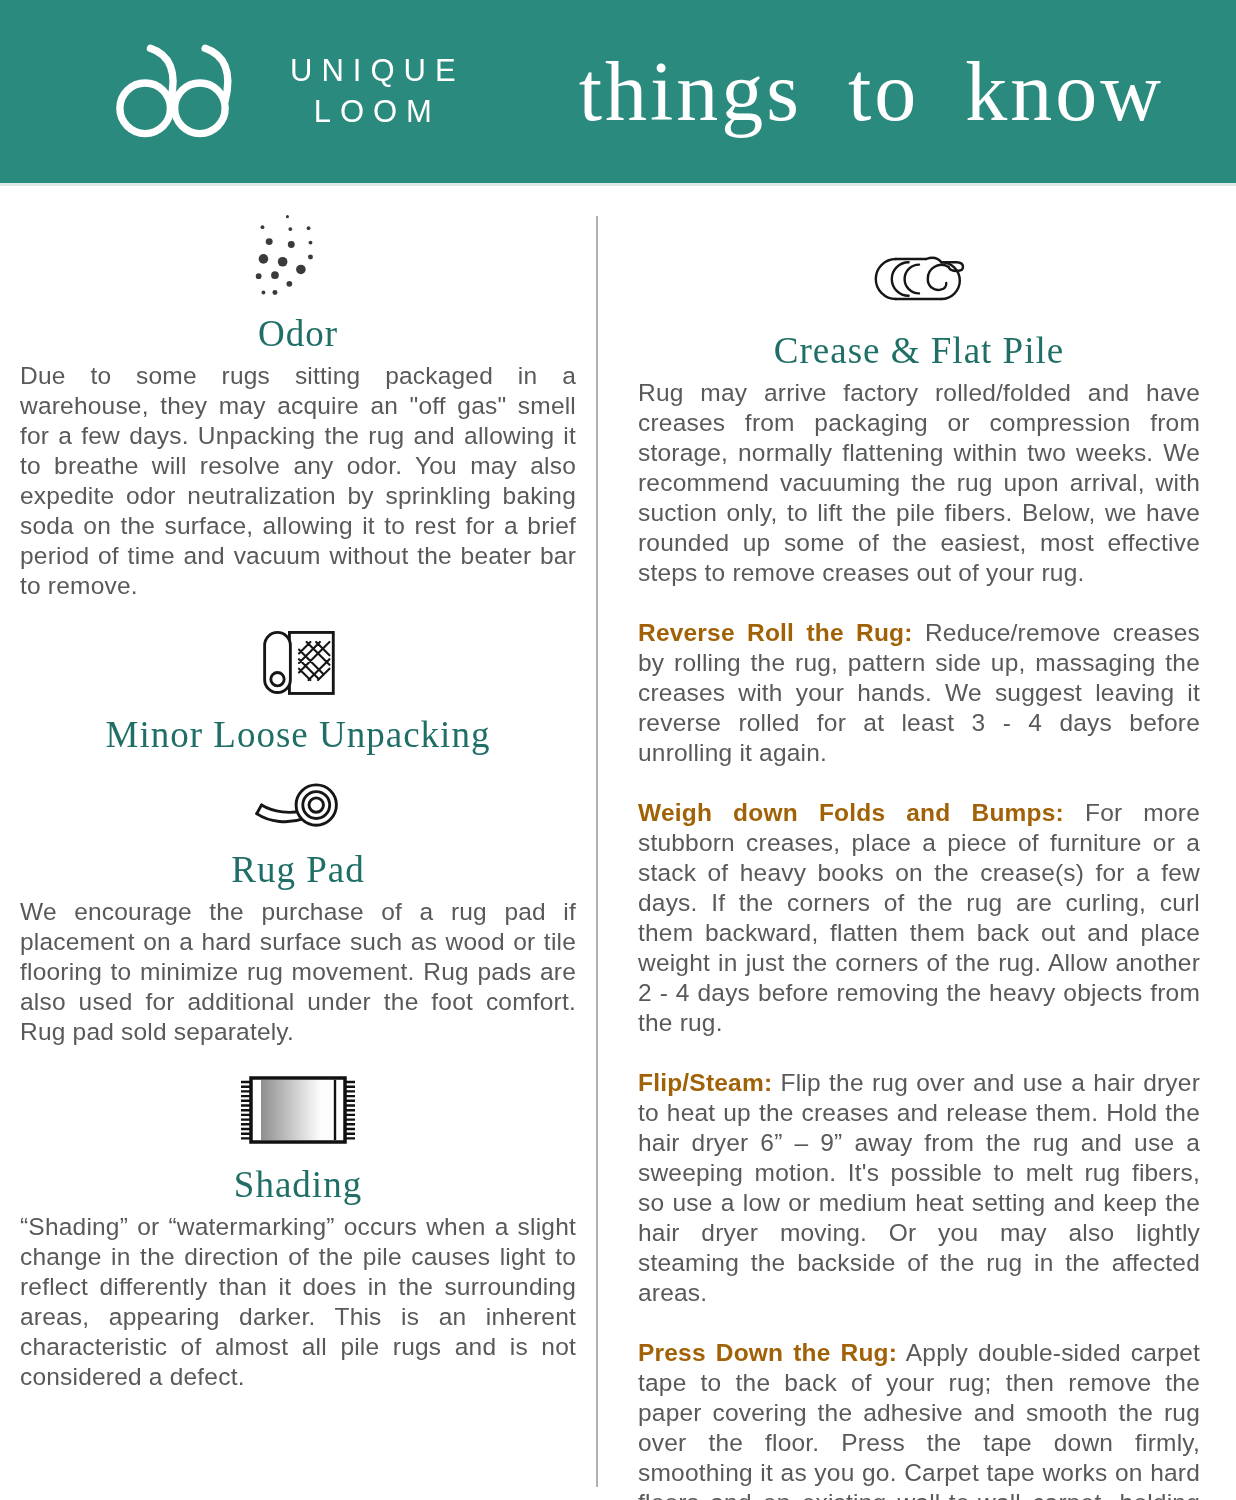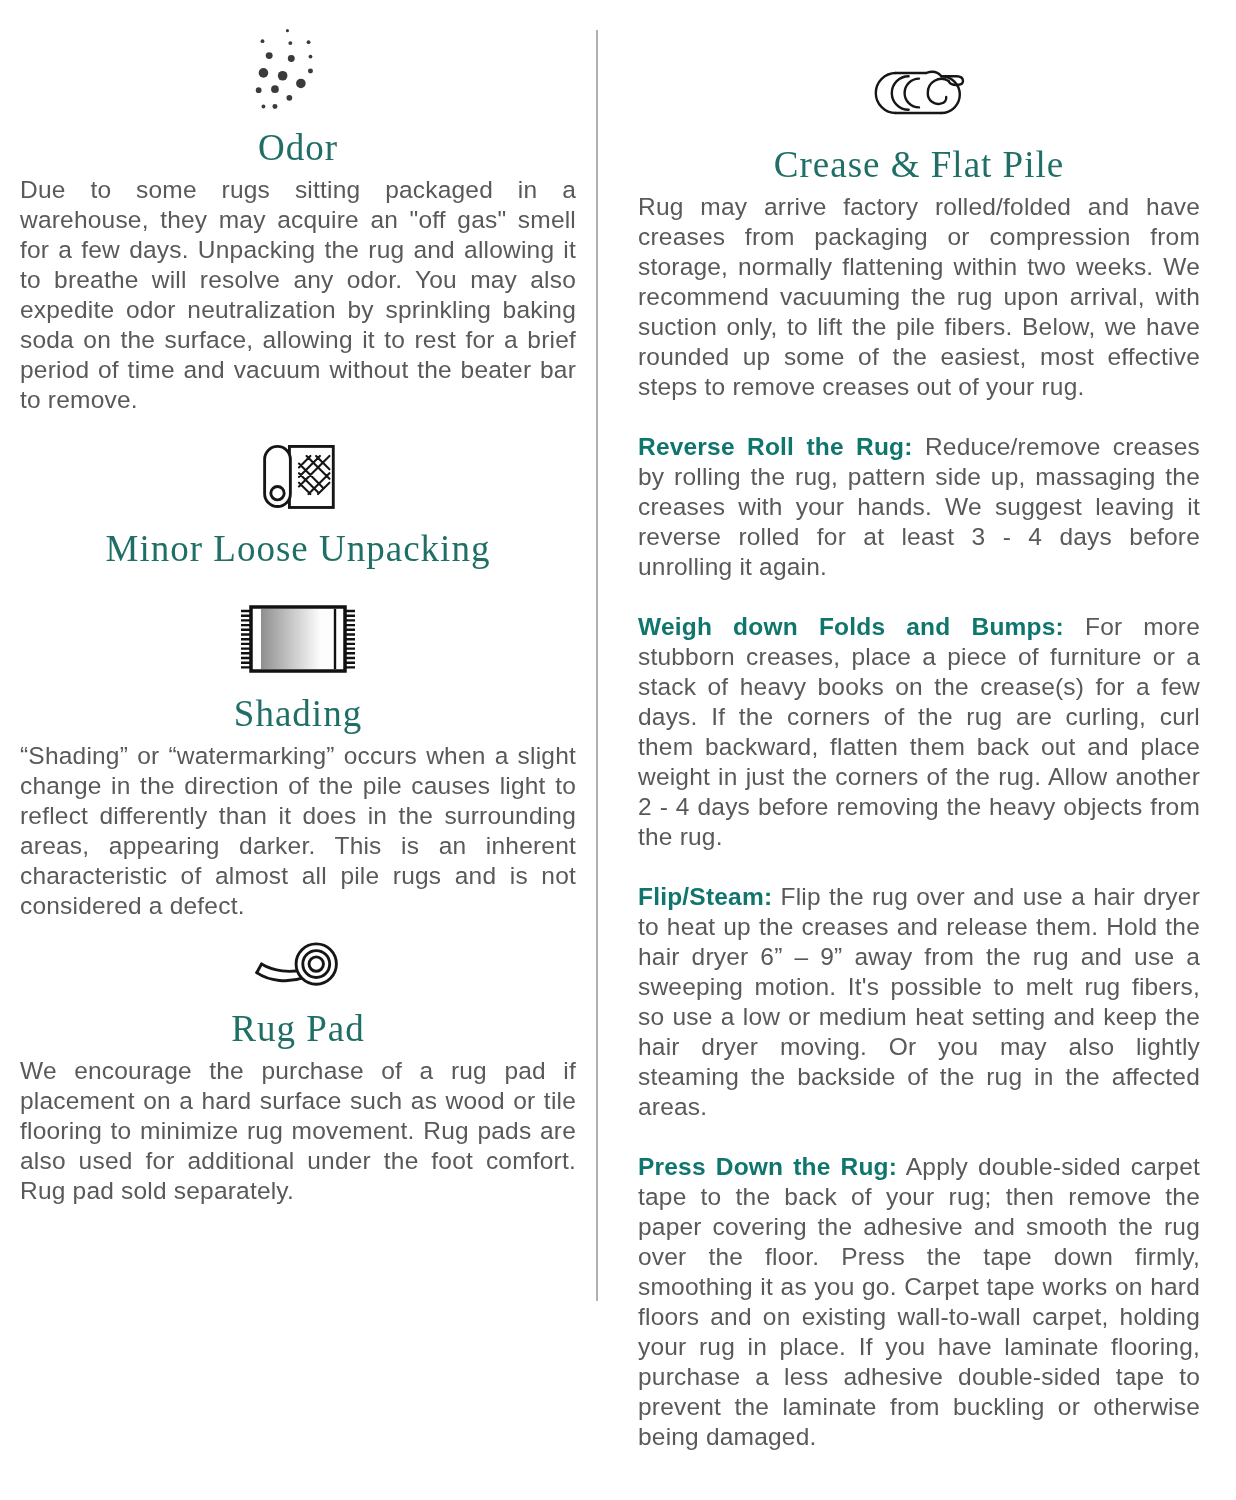--- a/index.html
+++ b/index.html
@@ -34,34 +34,49 @@
   .sec-heading {
     font-family: "Liberation Serif", serif; font-weight: 400;
     color: #1F6F66; font-size: 37px; letter-spacing: 1px;
     margin: 8px 0 6px 0; text-align: center;
   }
   .body-text {
     color: #58595b; font-size: 24.5px; line-height: 30px;
     text-align: justify; margin: 0; letter-spacing: 0.2px;
   }
   .tip { margin-top: 30px; }
-  .tip-label { color: #0f766e; font-weight: 700; }
+  .tip-label { color: #a16207; font-weight: 700; }
   
   .odor-icon    { width: 118px; height: 96px; margin: 22px auto 0; }
   .thread-icon  { width: 86px;  height: 82px; margin: 20px auto 2px; }
   .rugpad-icon  { width: 96px;  height: 60px; margin: 14px auto 4px; }
   .shading-icon { width: 118px; height: 74px; margin: 26px auto 8px; }
   .crease-icon  { width: 104px; height: 56px; margin: 62px auto 14px; }
   .line-icon { stroke: #161616; fill: none; stroke-width: 3; }
 </style>
 </head>
 <body>
 
 <div class="page">
 
+  <header class="header">
+    <div class="brand">
+      <svg class="logo-svg" viewBox="0 0 130 95" fill="none" stroke="#ffffff" stroke-width="7" stroke-linecap="round">
+        <circle cx="30" cy="63" r="24"></circle>
+        <path d="M54 56 C61 28 53 12 35 6"></path>
+        <circle cx="82" cy="63" r="24"></circle>
+        <path d="M106 56 C113 28 105 12 87 6"></path>
+      </svg>
+      <div class="brand-text">
+        <div>UNIQUE</div>
+        <div>LOOM</div>
+      </div>
+    </div>
+    <h1 class="title">things to know</h1>
+  </header>
 
   <main class="content">
 
     <section class="col-left">
 
       <div class="sec">
         <div class="icon-wrap">
           <svg class="odor-icon" viewBox="0 0 120 100" fill="#3b3b3b">
             <circle cx="49" cy="9" r="1.6"></circle>
               <circle cx="23" cy="20" r="2"></circle>
@@ -93,51 +108,51 @@
                      M46 54 L78 22 M46 44 L68 22 M46 34 L58 22 M56 62 L78 40 M66 62 L78 50"></path>
             <rect x="10" y="12" width="27" height="63" rx="13.5" fill="#ffffff"></rect>
             <circle cx="23.5" cy="61" r="7" fill="#ffffff"></circle>
           </svg>
         </div>
         <h2 class="sec-heading">Minor Loose Unpacking</h2>
       </div>
 
       <div class="sec">
         <div class="icon-wrap">
+          <svg class="rugpad-icon line-icon" viewBox="0 0 100 62" stroke-linecap="round" stroke-linejoin="round">
+            <path d="M7 39 C20 48 40 50 57 44"></path>
+            <path d="M12 30 C25 38 43 39 53 36"></path>
+            <path d="M7 39 L12 30"></path>
+            <circle cx="69" cy="30" r="21" fill="#ffffff"></circle>
+            <circle cx="69" cy="30" r="14"></circle>
+            <circle cx="69" cy="30" r="7.5"></circle>
+          </svg>
+        </div>
+        <h2 class="sec-heading">Rug Pad</h2>
+        <p class="body-text">We encourage the purchase of a rug pad if placement on a hard surface such as wood or tile flooring to minimize rug movement. Rug pads are also used for additional under the foot comfort. Rug pad sold separately.</p>
+      </div>
+
+      <div class="sec">
+        <div class="icon-wrap">
           <svg class="shading-icon" viewBox="0 0 118 72">
             <defs>
               <linearGradient id="shadeGrad" x1="0" y1="0" x2="1" y2="0">
                 <stop offset="0" stop-color="#8f8f8f"></stop>
                 <stop offset="0.85" stop-color="#fdfdfd"></stop>
               </linearGradient>
             </defs>
             <path stroke="#111111" stroke-width="2.4" d="M2 8H12 M2 12.7H12 M2 17.4H12 M2 22.1H12 M2 26.8H12 M2 31.5H12 M2 36.2H12 M2 40.9H12 M2 45.6H12 M2 50.3H12 M2 55H12 M2 59.7H12 M2 64.4H12"></path>
             <path stroke="#111111" stroke-width="2.4" d="M106 8H116 M106 12.7H116 M106 17.4H116 M106 22.1H116 M106 26.8H116 M106 31.5H116 M106 36.2H116 M106 40.9H116 M106 45.6H116 M106 50.3H116 M106 55H116 M106 59.7H116 M106 64.4H116"></path>
             <rect x="12" y="4" width="94" height="64" fill="#ffffff" stroke="#111111" stroke-width="3.5"></rect>
             <rect x="22" y="6" width="70" height="60" fill="url(#shadeGrad)"></rect>
             <line x1="96" y1="5.8" x2="96" y2="66.2" stroke="#111111" stroke-width="2.4"></line>
           </svg>
         </div>
         <h2 class="sec-heading">Shading</h2>
         <p class="body-text">“Shading” or “watermarking” occurs when a slight change in the direction of the pile causes light to reflect differently than it does in the surrounding areas, appearing darker. This is an inherent characteristic of almost all pile rugs and is not considered a defect.</p>
-      </div>
-
-      <div class="sec">
-        <div class="icon-wrap">
-          <svg class="rugpad-icon line-icon" viewBox="0 0 100 62" stroke-linecap="round" stroke-linejoin="round">
-            <path d="M7 39 C20 48 40 50 57 44"></path>
-            <path d="M12 30 C25 38 43 39 53 36"></path>
-            <path d="M7 39 L12 30"></path>
-            <circle cx="69" cy="30" r="21" fill="#ffffff"></circle>
-            <circle cx="69" cy="30" r="14"></circle>
-            <circle cx="69" cy="30" r="7.5"></circle>
-          </svg>
-        </div>
-        <h2 class="sec-heading">Rug Pad</h2>
-        <p class="body-text">We encourage the purchase of a rug pad if placement on a hard surface such as wood or tile flooring to minimize rug movement. Rug pads are also used for additional under the foot comfort. Rug pad sold separately.</p>
       </div>
 
     </section>
 
     <div class="divider"></div>
 
     <section class="col-right">
 
       <div class="icon-wrap">
         <svg class="crease-icon line-icon" viewBox="0 0 130 62" stroke-width="4" stroke-linecap="round" stroke-linejoin="round">

